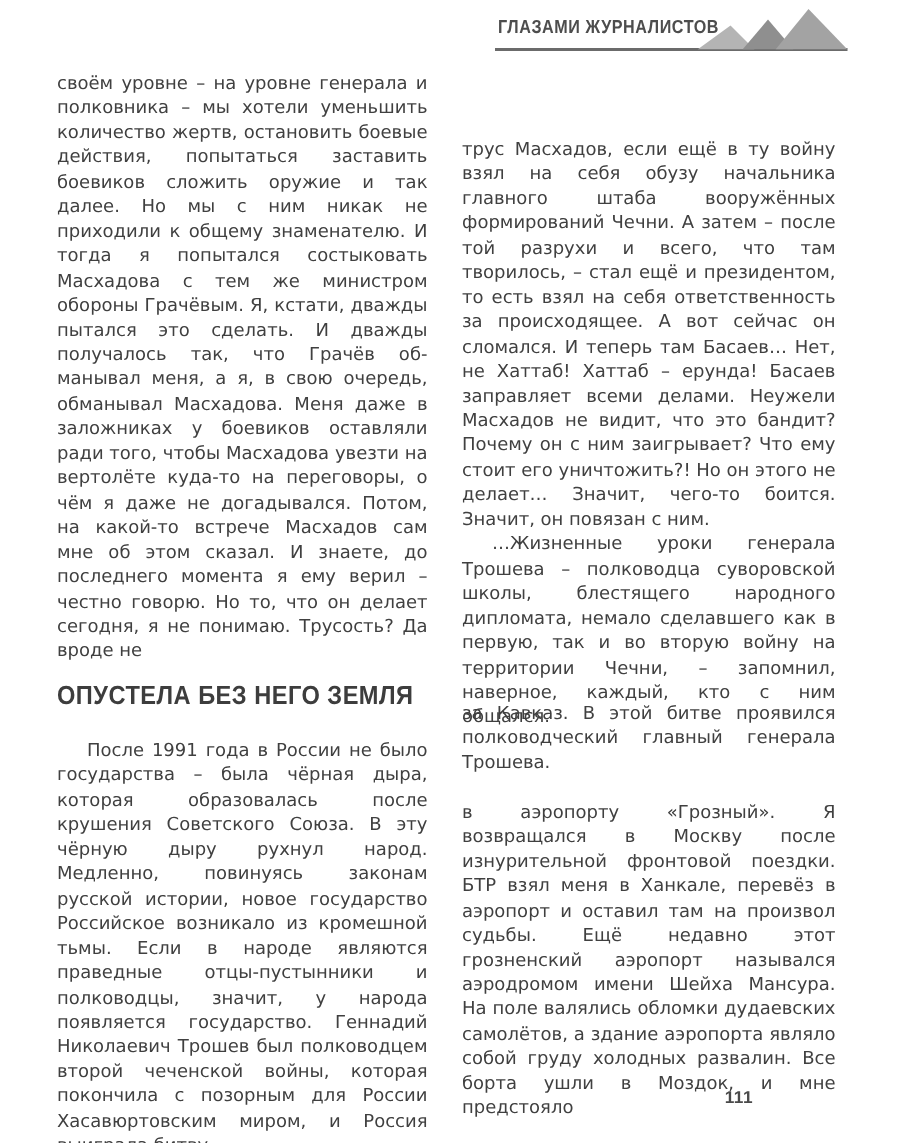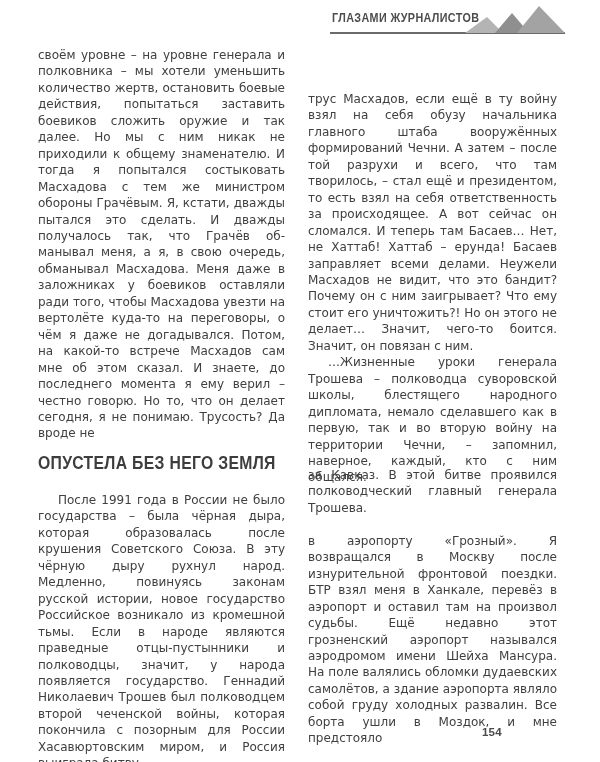--- a/index.html
+++ b/index.html
@@ -187,15 +187,15 @@
     </div>
   </div>
 
   <div class="col col-right bottom-right">
     <div class="body-text">
       <p>за Кавказ. В этой битве проявился пол­ководческий главный генерала Трошева.</p>
       <p class="spacer-before">в аэропорту «Грозный». Я возвращался в Москву после изнурительной фронтовой поездки. БТР взял меня в Ханкале, перевёз в аэропорт и оставил там на произвол судь­бы. Ещё недавно этот грозненский аэро­порт назывался аэродромом имени Шейха Мансура. На поле валялись обломки ду­даевских самолётов, а здание аэропорта являло собой груду холодных развалин. Все борта ушли в Моздок, и мне предстояло</p>
     </div>
   </div>
 
-  <div class="folio">154</div>
+  <div class="folio">111</div>
 
 </div>
 
 </body></html>

